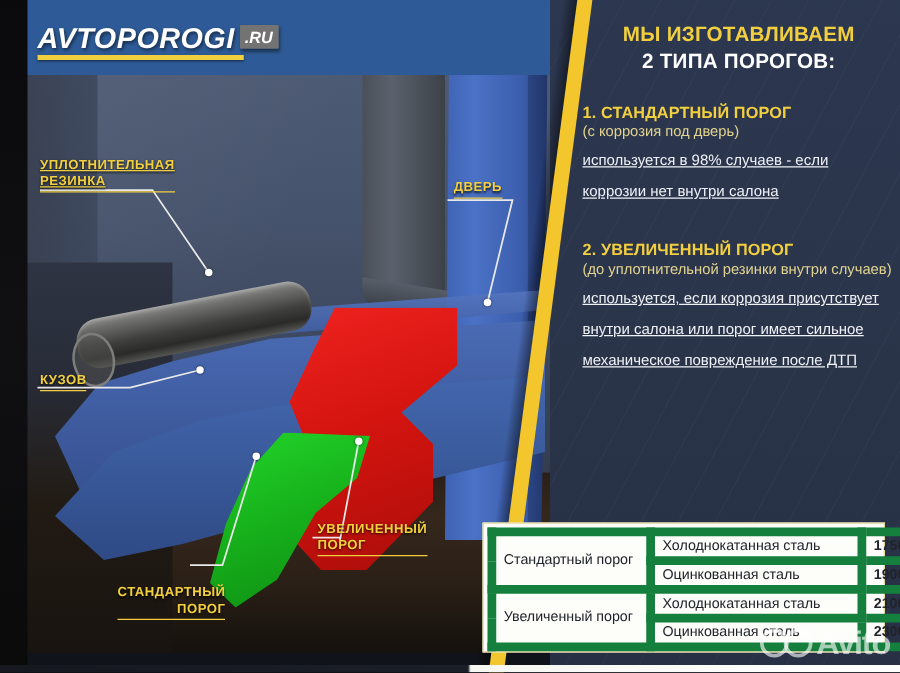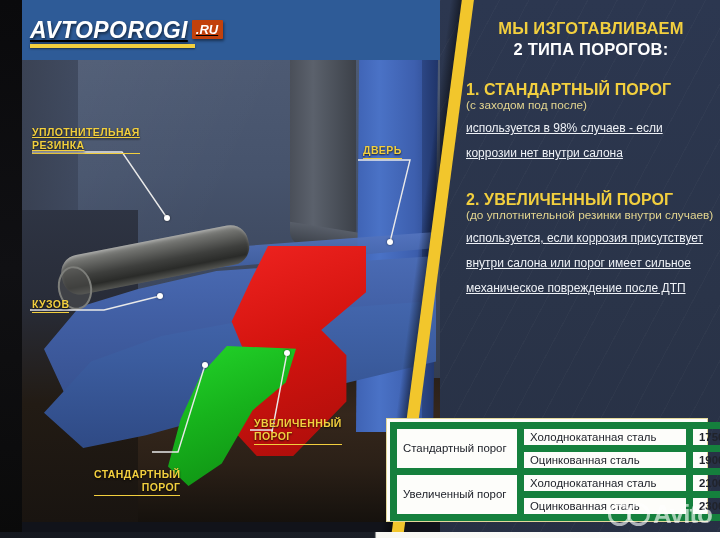--- a/index.html
+++ b/index.html
@@ -151,21 +151,21 @@
   }
   .rp-inner{position:absolute;left:26px;top:0;width:250px;}
   .headline{
     margin-top:18px;text-align:center;font-weight:bold;
     font-size:16.5px;line-height:21px;letter-spacing:.2px;
   }
   .headline .l1{color:#f2cf3e;display:block;}
   .headline .l2{color:#ffffff;display:block;}
 
   .sect{margin-top:22px;}
-  .sect .h{color:#f2cf3e;font-weight:bold;font-size:16px;line-height:16px;letter-spacing:.1px;}
+  .sect .h{color:#f2cf3e;font-weight:bold;font-size:13px;line-height:16px;letter-spacing:.1px;}
   .sect .sub{color:#e2d48f;font-size:11.8px;line-height:15px;}
   .sect .body{color:#eef1f6;font-size:12px;line-height:25px;margin-top:3px;text-decoration:underline;}
 
   
   .table-wrap{
     position:absolute;left:386px;top:418px;width:322px;height:104px;
     background:#fdfdfa;border:1.6px solid #e4d99a;z-index:8;
     box-sizing:border-box;padding:3px;
   }
   table.prices{border-collapse:collapse;width:100%;height:100%;table-layout:fixed;}
@@ -178,28 +178,28 @@
   td.mat{width:150px;font-size:11.3px;color:#30333b;}
   td.price{width:58px;font-weight:bold;font-size:12.2px;color:#15171d;text-align:left;}
 
   .bottom-strip{
     position:absolute;left:0;bottom:0;width:720px;height:6px;
     background:linear-gradient(90deg,#15181f 0%,#1b1f27 52%,#f7f7f2 52.3%,#ffffff 100%);
     z-index:9;
   }
 
   
-  .logo{position:absolute;left:30px;top:18px;z-index:8;display:flex;align-items:flex-start;text-decoration:underline;}
+  .logo{position:absolute;left:30px;top:18px;z-index:8;display:flex;align-items:flex-start;}
   .logo .word{
     color:#ffffff;font-weight:bold;font-style:italic;font-size:23px;
     letter-spacing:.4px;line-height:24px;
     text-shadow:1px 2px 3px rgba(0,0,0,.55);
   }
   .logo .ru{
-    margin-left:4px;margin-top:2px;background:#c2410c;color:#fff;
+    margin-left:4px;margin-top:2px;background:#737373;color:#fff;
     font-style:italic;font-weight:bold;font-size:13px;line-height:15px;
     padding:2px 5px 2px 4px;border-radius:1px;
     box-shadow:1px 2px 3px rgba(0,0,0,.45);
   }
   .logo-bar{
     position:absolute;left:30px;top:44px;width:165px;height:4px;background:#f2cf3e;z-index:8;
     box-shadow:0 1px 2px rgba(0,0,0,.5);
   }
 
   
@@ -285,21 +285,21 @@
 
   <div class="right-pane">
     <div class="rp-inner">
       <div class="headline">
         <span class="l1">МЫ ИЗГОТАВЛИВАЕМ</span>
         <span class="l2">2 ТИПА ПОРОГОВ:</span>
       </div>
 
       <div class="sect">
         <div class="h">1. СТАНДАРТНЫЙ ПОРОГ</div>
-        <div class="sub">(с заходом под после)</div>
+        <div class="sub">(с коррозия под дверь)</div>
         <div class="body">используется в 98% случаев - если коррозии нет внутри салона</div>
       </div>
 
       <div class="sect" style="margin-top:26px;">
         <div class="h">2. УВЕЛИЧЕННЫЙ ПОРОГ</div>
         <div class="sub">(до уплотнительной резинки внутри случаев)</div>
         <div class="body">используется, если коррозия присутствует внутри салона или порог имеет сильное механическое повреждение после ДТП</div>
       </div>
     </div>
   </div>

